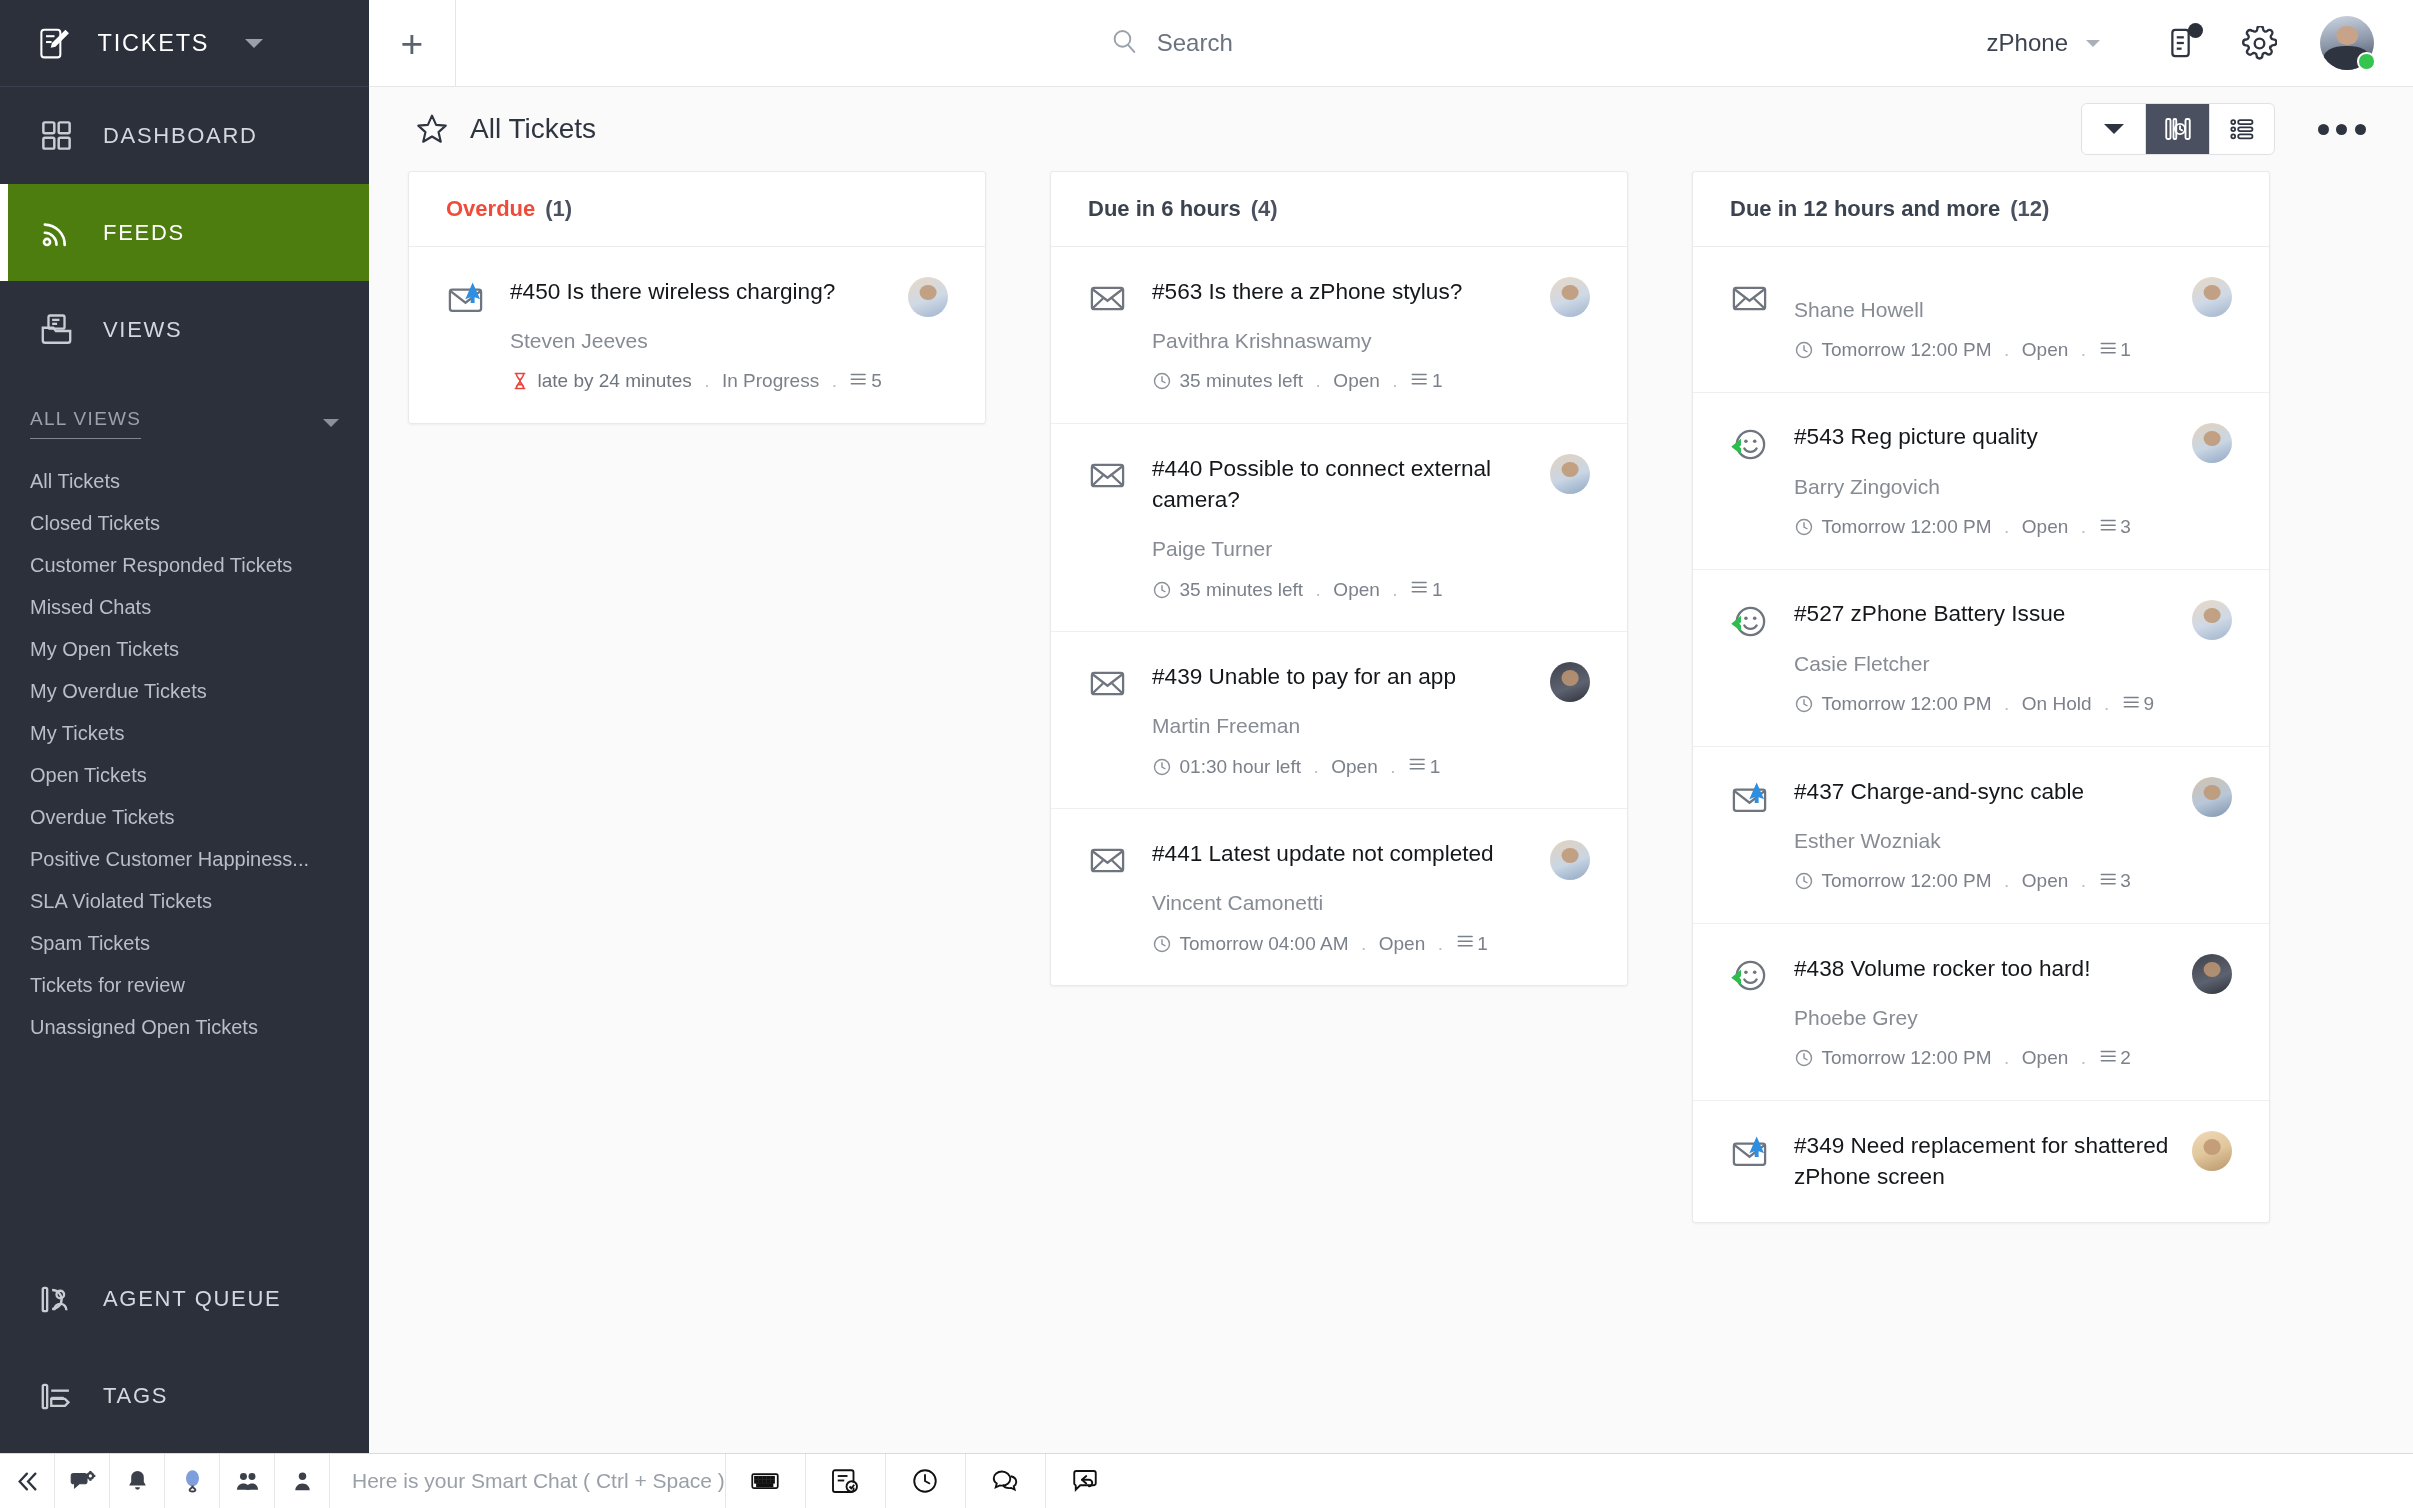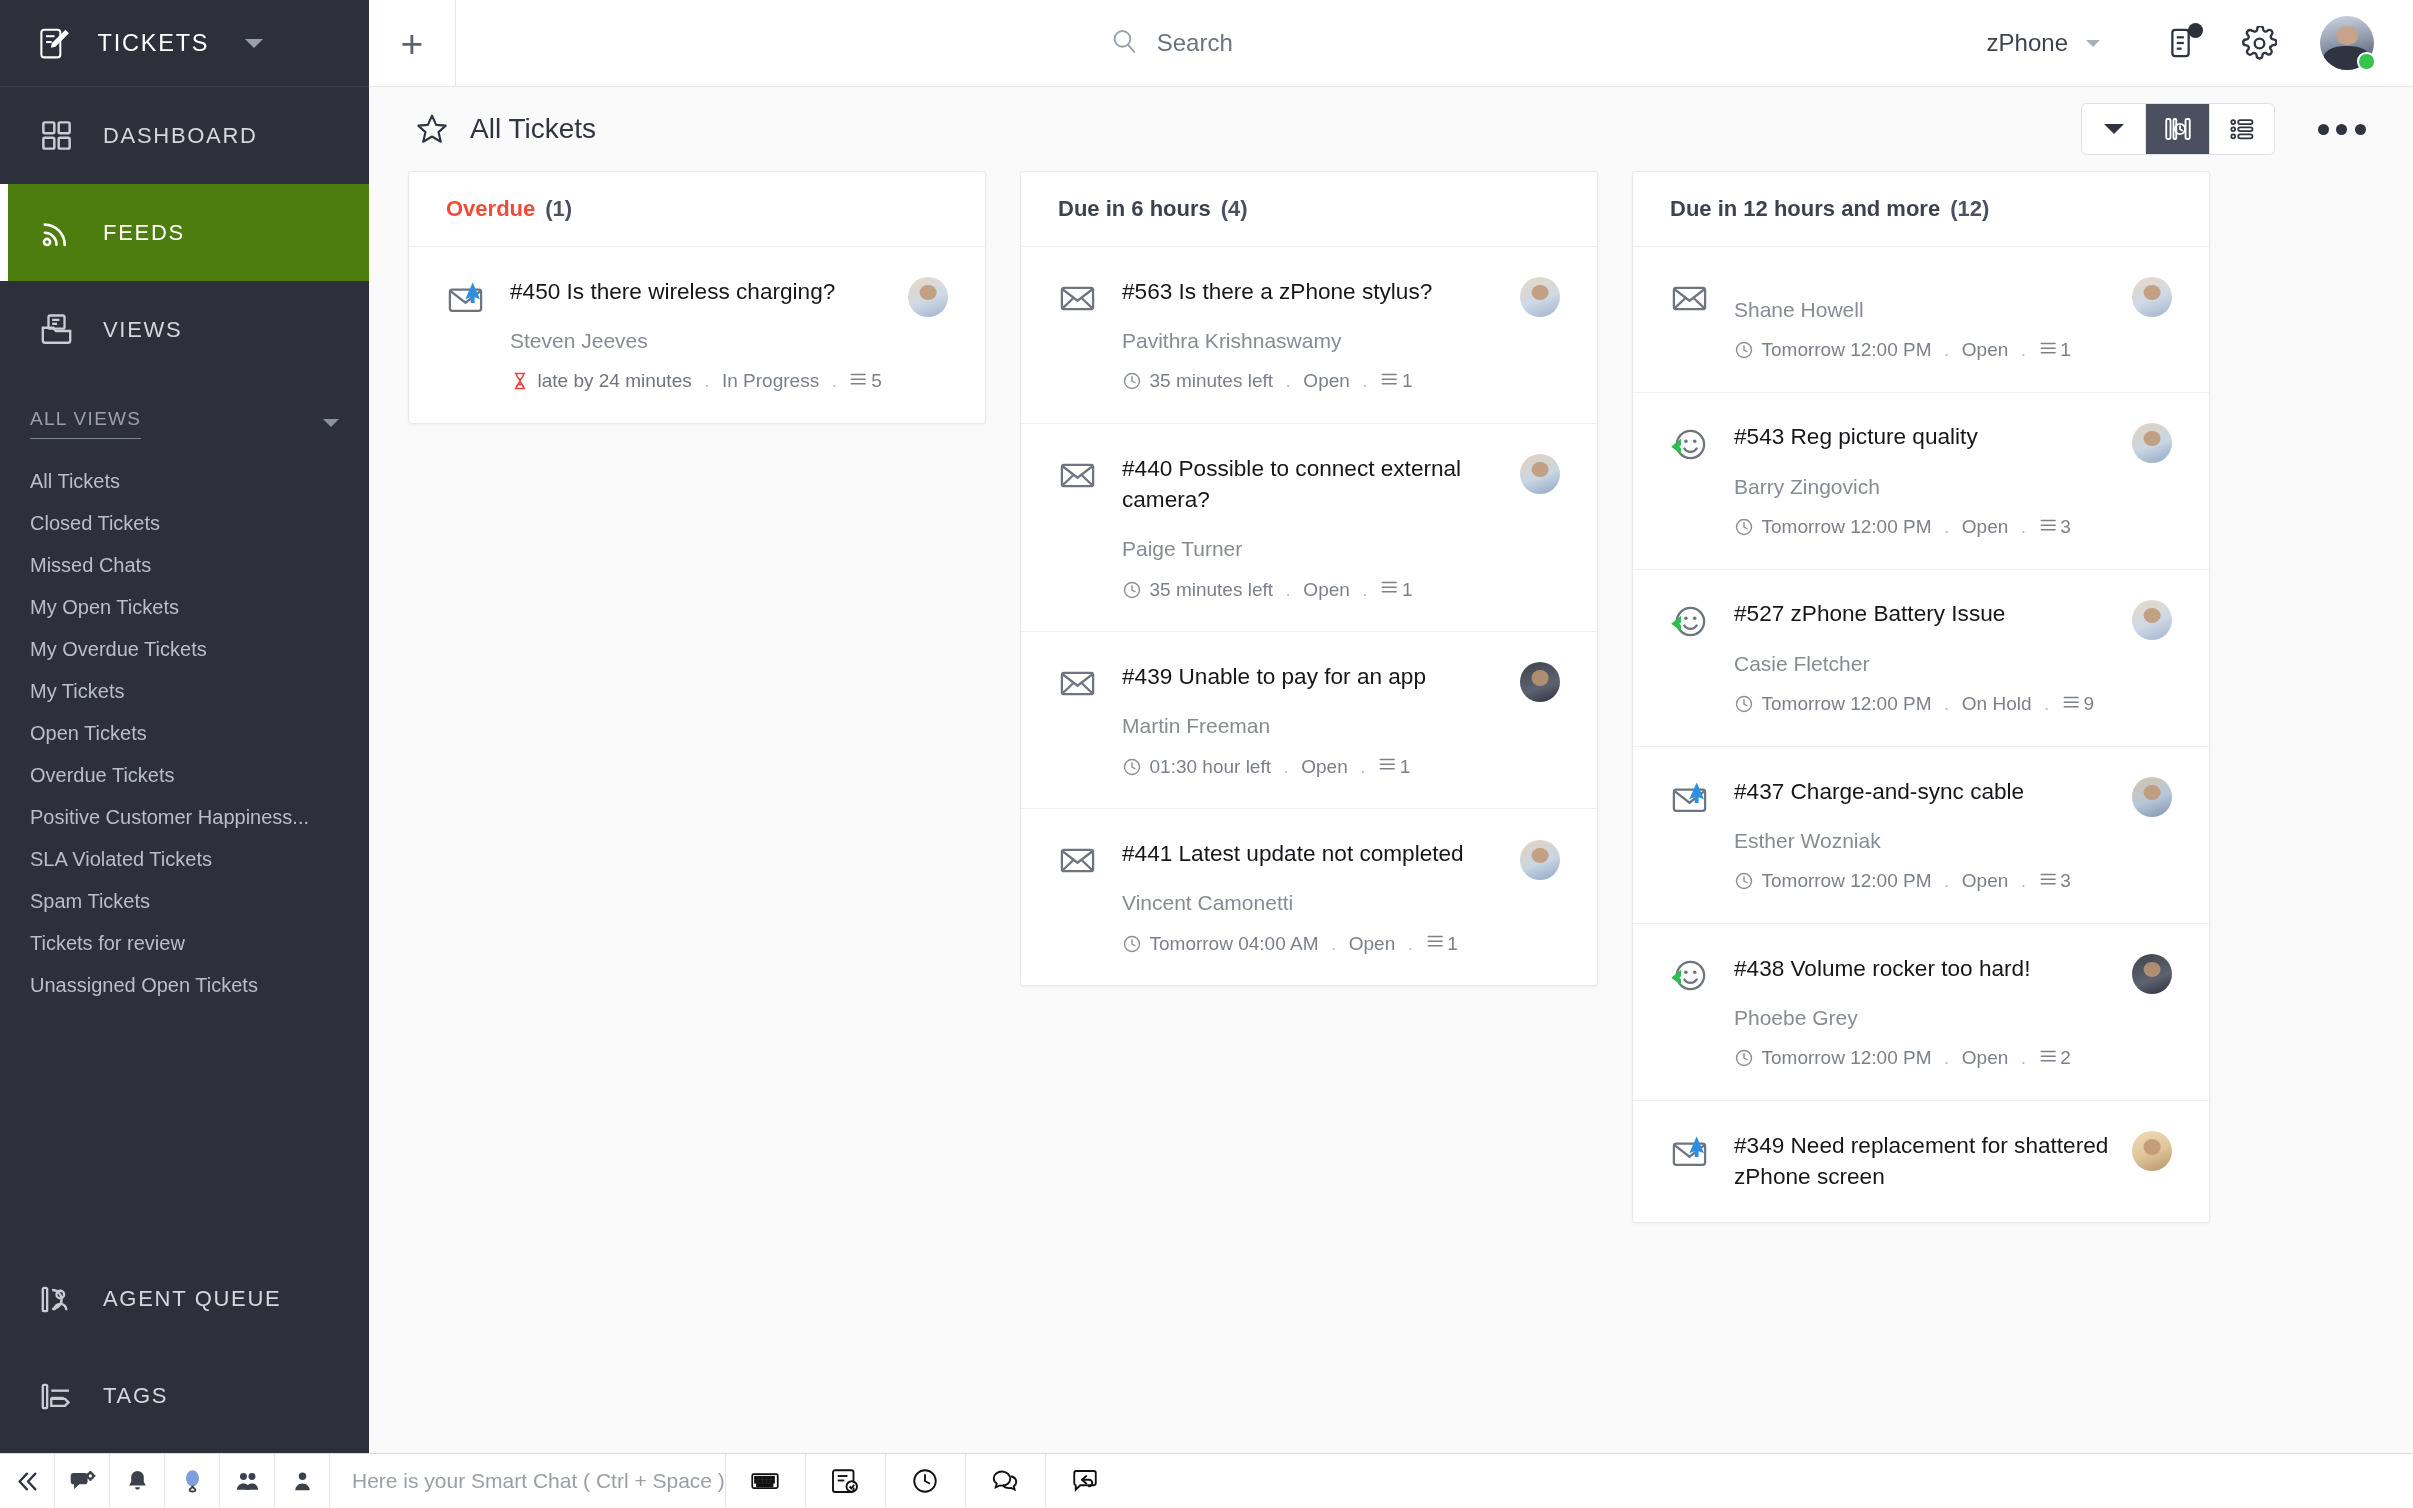--- a/index.html
+++ b/index.html
@@ -129,21 +129,21 @@
   .seg-btn:last-child { border-right: none; }
   .seg-btn.active { background: #4a5060; }
   .dots-btn { display: flex; gap: 7.5px; align-items: center; padding: 8.4px; }
   .dot { width: 11px; height: 11px; border-radius: 50%; background: #2e3440; }
 
   
   .board {
     flex: 1; display: flex; gap: 40px; padding: 0 39px 0 486px; align-items: flex-start;
     min-height: 0; overflow: hidden; position: relative;
   }
-  .board-inner { display: flex; gap: 34px; align-items: flex-start; }
+  .board-inner { display: flex; gap: 64px; align-items: flex-start; }
   .column {
     width: 578px; background: #ffffff; border: 0.8px solid #e8e9eb;
     border-radius: 3.4px; box-shadow: 0 0.8px 2.5px rgba(0,0,0,0.05);
     flex-shrink: 0;
   }
   .col-head {
     height: 75px; display: flex; align-items: center; padding: 0 37px;
     border-bottom: 0.8px solid #ececee; font-size: 22px;
   }
   .col-head .col-name { font-weight: 700; color: #3c4350; }
@@ -255,20 +255,21 @@
         <span>VIEWS</span>
       </div>
 
       <div class="views-group">
         <div class="all-views-head">
           <span class="all-views-label">ALL VIEWS</span>
           <span class="all-views-caret"></span>
         </div>
         <div class="view-item">All Tickets</div>
         <div class="view-item">Closed Tickets</div>
+        <div class="view-item">Customer Responded Tickets</div>
         <div class="view-item">Missed Chats</div>
         <div class="view-item">My Open Tickets</div>
         <div class="view-item">My Overdue Tickets</div>
         <div class="view-item">My Tickets</div>
         <div class="view-item">Open Tickets</div>
         <div class="view-item">Overdue Tickets</div>
         <div class="view-item">Positive Customer Happiness...</div>
         <div class="view-item">SLA Violated Tickets</div>
         <div class="view-item">Spam Tickets</div>
         <div class="view-item">Tickets for review</div>

